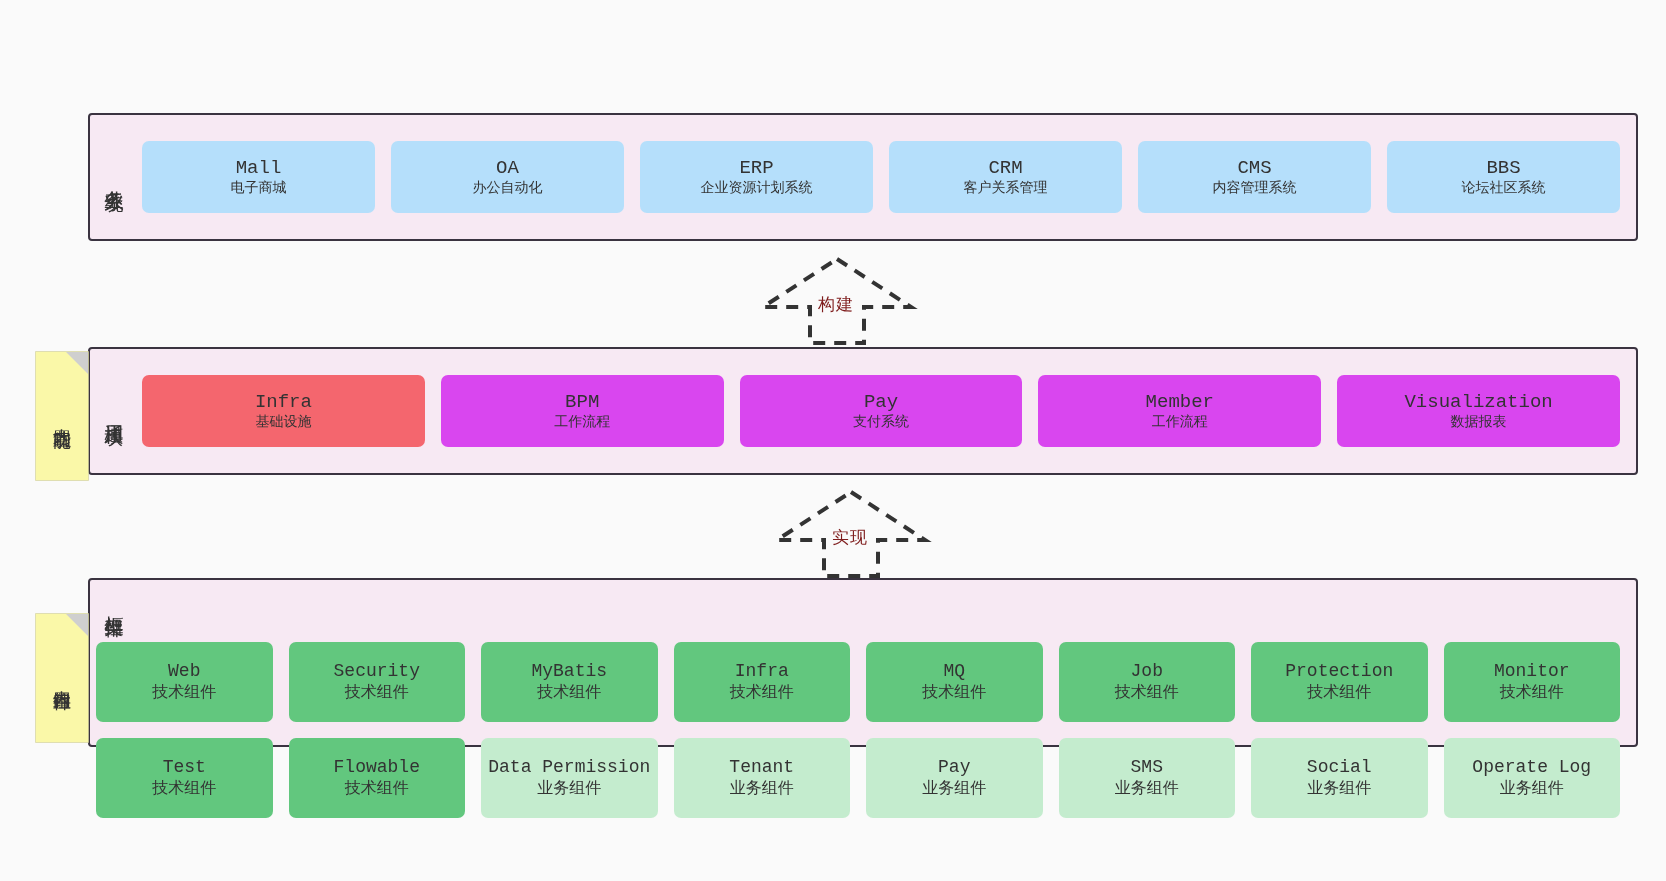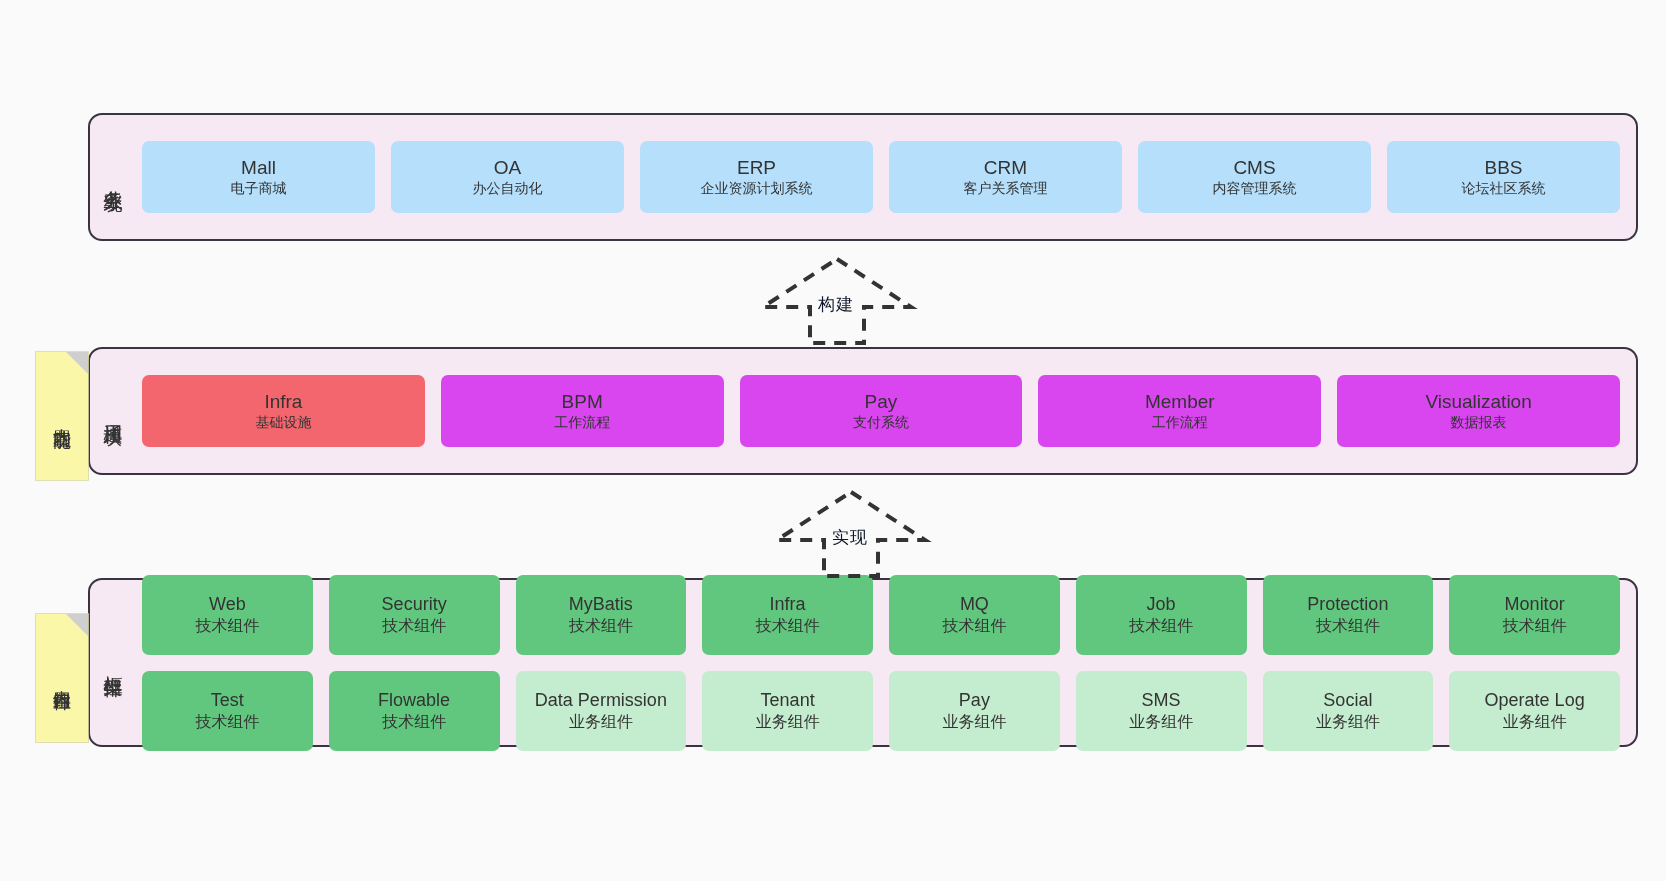--- a/index.html
+++ b/index.html
@@ -20,25 +20,26 @@
     left: 0; top: 0;
     width: 1666px;
     height: 881px;
   }
 
   
   .layer {
     position: absolute;
     background: #f7e9f3;
     border: 2.5px solid #3a3340;
-    border-radius: 14px;
+    border-radius: 4px;
     box-sizing: border-box;
     display: flex;
     flex-direction: row;
     align-items: stretch;
+    font-family: Liberation Mono, monospace;
   }
   .layer-title {
     width: 46px;
     flex: 0 0 46px;
     display: flex;
     align-items: center;
     justify-content: center;
     font-size: 19px;
     line-height: 1.06;
     letter-spacing: 1px;
@@ -108,20 +109,21 @@
     height: 128px;
   }
   #mod-layer .card { height: 72px; }
 
   
   #fw-layer {
     left: 88px;
     top: 578px;
     width: 1550px;
     height: 169px;
+    flex-direction: column;
   }
   #fw-layer .layer-body { gap: 16px; padding: 16px 16px 16px 6px; }
   #fw-layer .card { height: 80px; }
   #fw-layer .card .en { font-size: 18px; }
   #fw-layer .card .cn { font-size: 16px; }
 
   
   .note {
     position: absolute;
     background: #faf8a8;
@@ -151,21 +153,21 @@
   #note-comp   { left: 36px; top: 614px; width: 52px; height: 128px; }
 
   
   .uml-arrow {
     position: absolute;
     z-index: 3;
   }
   .uml-arrow .label {
     position: absolute;
     font-size: 17px;
-    color: #0f172a;
+    color: #7f1d1d;
     white-space: nowrap;
     background: transparent;
     letter-spacing: 1px;
   }
   #arrow-build { left: 752px; top: 255px; width: 170px; height: 92px; }
   #arrow-build .label { left: 66px; top: 38px; }
   #arrow-impl  { left: 766px; top: 488px; width: 170px; height: 92px; }
   #arrow-impl  .label { left: 66px; top: 38px; }
 </style>
 </head>

